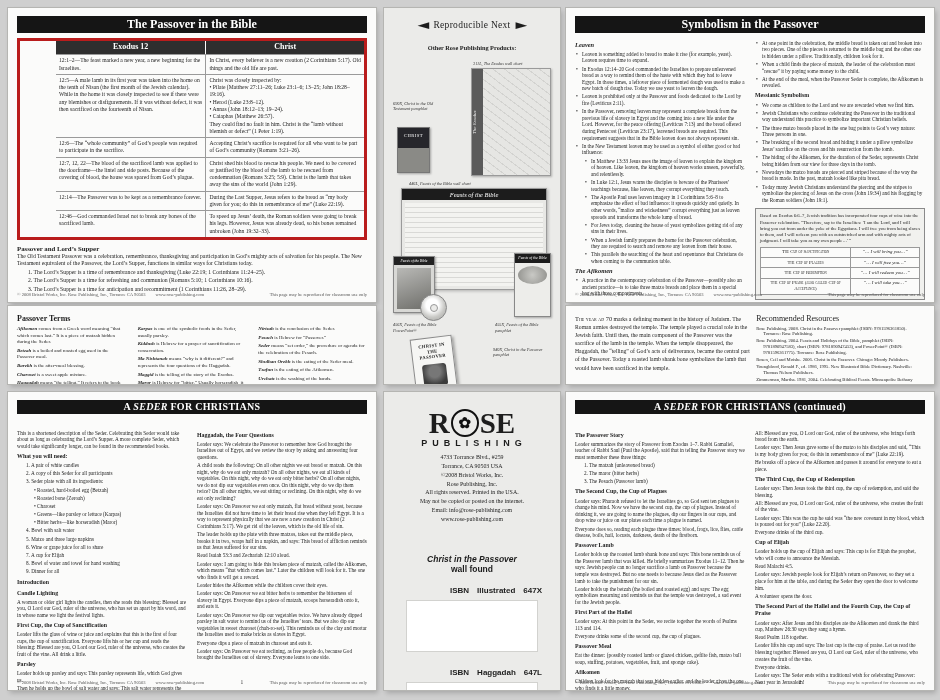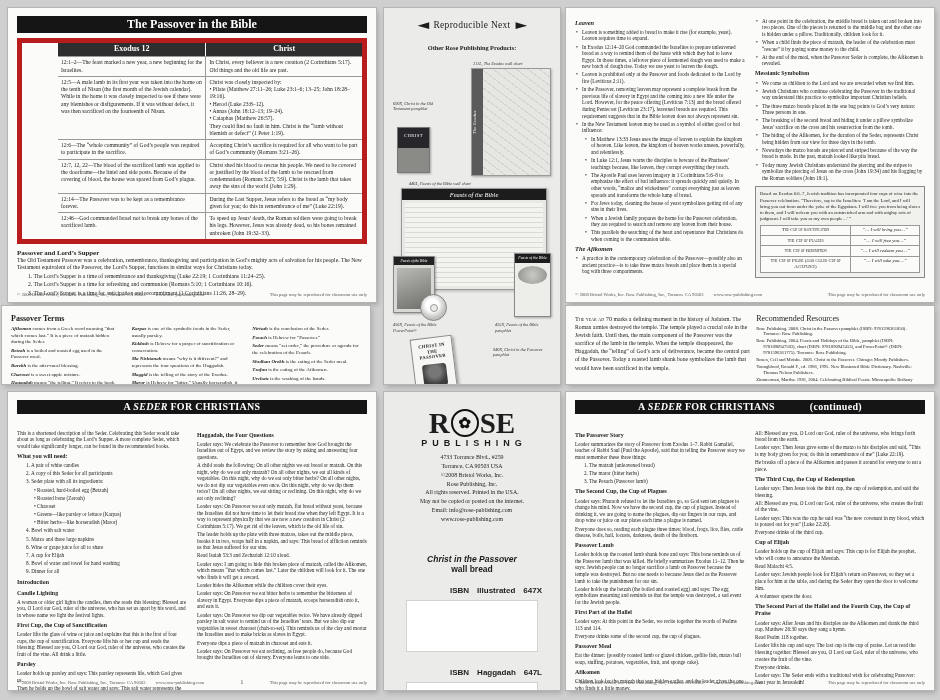--- a/index.html
+++ b/index.html
@@ -2,36 +2,36 @@
 <html><head>
 <meta charset="utf-8">
 <style>
   html,body{margin:0;padding:0;background:#cfcfcf;}
   body{font-family:"Liberation Serif", serif;color:#1d1d1d;}
   .canvas{position:relative;width:940px;height:700px;background:#cfcfcf;overflow:hidden;}
   .panel{position:absolute;background:#fbfbfa;box-shadow:0 0 0 1px #b5b5b2, 2px 3px 5px rgba(0,0,0,.2);
          box-sizing:border-box;padding:8px 9px;overflow:hidden;}
   .panel.gray{background:#ebebe9;}
   #p-tl{left:8px;top:8px;width:368px;height:294px;}
-  #p-terms{left:2px;top:306px;width:368px;height:78px;}
+  #p-terms{left:8px;top:306px;width:368px;height:78px;}
   #p-ctop{left:384px;top:8px;width:176px;height:376px;}
   #p-tr{left:566px;top:8px;width:368px;height:294px;}
   #p-rs{left:566px;top:306px;width:368px;height:78px;}
   #p-bl{left:8px;top:392px;width:368px;height:298px;}
   #p-cbot{left:384px;top:392px;width:176px;height:298px;}
   #p-br{left:566px;top:392px;width:368px;height:298px;}
 
   .tbar{background:#151515;color:#fff;text-align:center;font-weight:bold;}
   .tbar.big{font-size:12px;line-height:17px;height:17px;margin-bottom:5px;}
   .tbar.med{font-size:10px;line-height:14px;height:14px;margin-bottom:14px;letter-spacing:.3px;}
   .tbar .ital{font-style:italic;}
-  .tbar .cont{font-weight:bold;padding-left:32px;}
-
-  
-  .xtable{border:5px solid #b91c1c;font-size:5.6px;line-height:1.3;padding-left:36px;}
+  .tbar .cont{font-weight:bold;}
+
+  
+  .xtable{border:3px solid #b91c1c;font-size:5.6px;line-height:1.3;padding-left:36px;}
   .xrow{display:flex;}
   .xbody .xrow{border-top:1px solid #9a9a9a;}
   .xc1{width:48.5%;padding:2px 3px;box-sizing:border-box;}
   .xc2{width:51.5%;padding:2px 3px;box-sizing:border-box;border-left:1px solid #9a9a9a;}
   .xhead{background:#2e2e2e;color:#fff;font-weight:bold;font-size:8px;text-align:center;}
   .xhead .xc1,.xhead .xc2{padding:1px 0 2px;}
   .xhead .xc2{border-left:1px solid #fbfbfa;}
   .pre{white-space:pre-line;}
 
   .lsh{font-weight:bold;font-size:6.8px;margin-top:5px;}
@@ -274,20 +274,21 @@
     <div class="clusterC">
       <div class="cip-pam">
         <div class="cip-title">CHRIST IN THE PASSOVER</div>
         <div class="cip-img"></div>
       </div>
       <div class="caption cip-cap">940X, Christ in the Passover pamphlet</div>
     </div>
   </section>
 
   <section class="panel" id="p-tr">
+    <div class="tbar big">Symbolism in the Passover</div>
     <div class="cols flow">
       <div class="col">
 
       <div class="fl hit">Leaven</div>
           <div class="fl b">Leaven is something added to bread to make it rise (for example, yeast). Leaven requires time to expand.</div>
           <div class="fl b">In Exodus 12:14–20 God commanded the Israelites to prepare unleavened bread as a way to remind them of the haste with which they had to leave Egypt. In those times, a leftover piece of fermented dough was used to make a new batch of dough rise. Today we use yeast to leaven the dough.</div>
           <div class="fl b">Leaven is prohibited only at the Passover and foods dedicated to the Lord by fire (Leviticus 2:11).</div>
           <div class="fl b">In the Passover, removing leaven may represent a complete break from the previous life of slavery in Egypt and the coming into a new life under the Lord. However, for the peace offering (Leviticus 7:13) and the bread offered during Pentecost (Leviticus 23:17), leavened breads are required. This requirement suggests that in the Bible leaven does not always represent sin.</div>
           <div class="fl b">In the New Testament leaven may be used as a symbol of either good or bad influence:</div>
           <div class="fl b2">In Matthew 13:33 Jesus uses the image of leaven to explain the kingdom of heaven. Like leaven, the kingdom of heaven works unseen, powerfully, and relentlessly.</div>
@@ -433,21 +434,21 @@
     <div>4733 Torrance Blvd., #259</div>
         <div>Torrance, CA 90503 USA</div>
         <div>©2008 Bristol Works, Inc.</div>
         <div>Rose Publishing, Inc.</div>
         <div>All rights reserved. Printed in the USA.</div>
         <div>May not be copied or posted on the internet.</div>
         <div>Email: info@rose-publishing.com</div>
         <div>www.rose-publishing.com</div>
       </div>
     <div class="prod-title">Christ in the Passover</div>
-    <div class="prod-sub">wall bread</div>
+    <div class="prod-sub">wall found</div>
     <div class="isbn-wrap">
       <div class="isbn-row">
         <span>ISBN</span>
         <span>Illustrated</span>
         <span>647X</span>
       </div>
       <div class="isbn-box"></div>
       <div class="isbn-row">
         <span>ISBN</span>
         <span>Haggadah</span>

